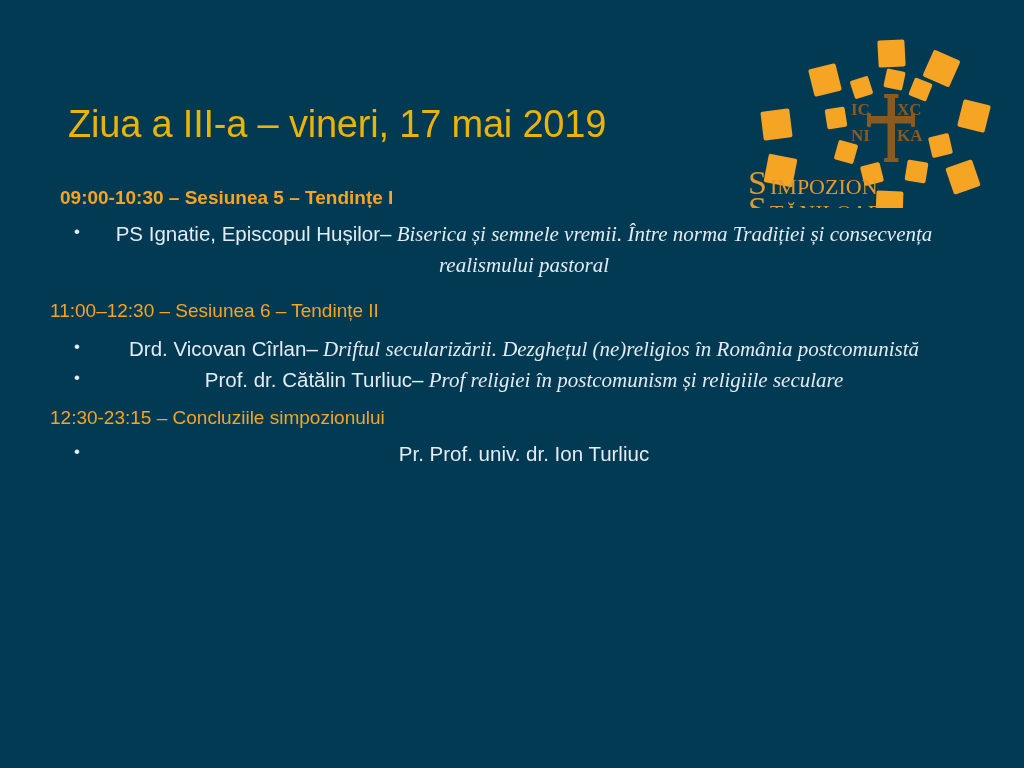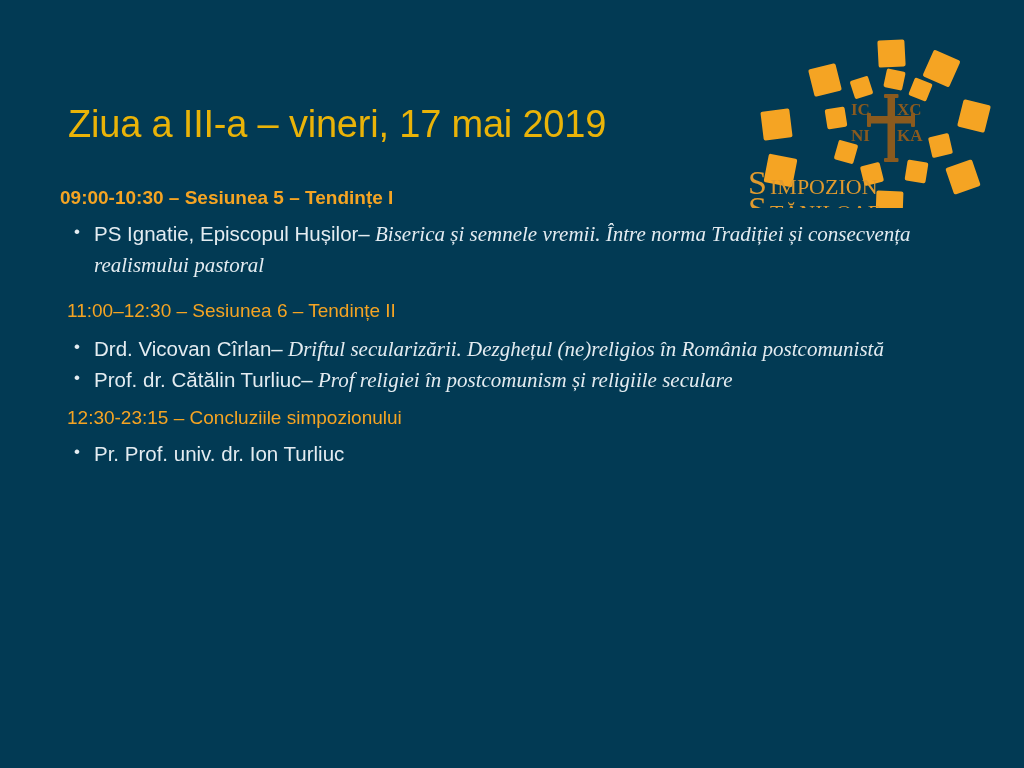--- a/index.html
+++ b/index.html
@@ -70,27 +70,28 @@
     line-height: 1.22;
     font-family: "Liberation Sans", sans-serif;
     white-space: nowrap;
   }
   .session-head.bold {
     font-weight: bold;
     padding-left: 60px;
   }
   .session-head.plain {
     font-weight: 400;
-    padding-left: 67px;
+    padding-left: 50px;
   }
 
   .items {
     list-style: none;
     margin: 0;
     padding: 0;
+    text-align: center;
   }
 
   .item {
     position: relative;
     color: #e4ecf1;
     font-size: 20.5px;
     line-height: 1.42;
     font-family: "Liberation Sans", sans-serif;
     padding-left: 94px;
     padding-right: 70px;

